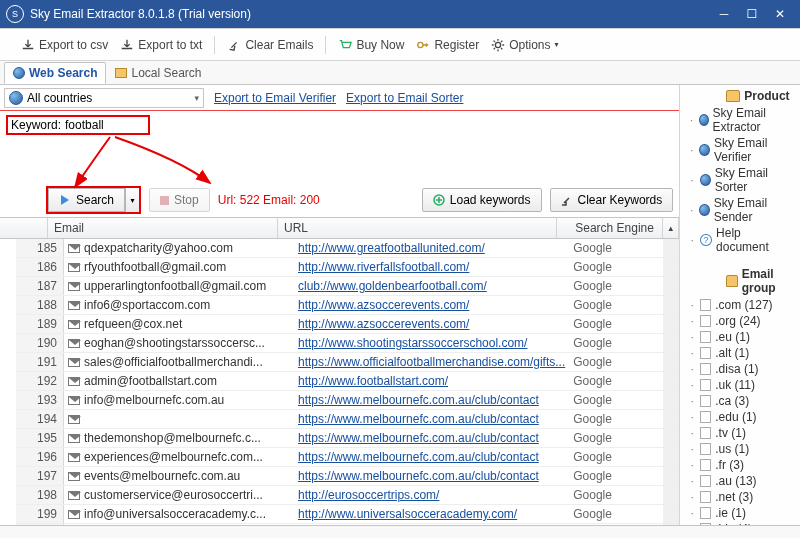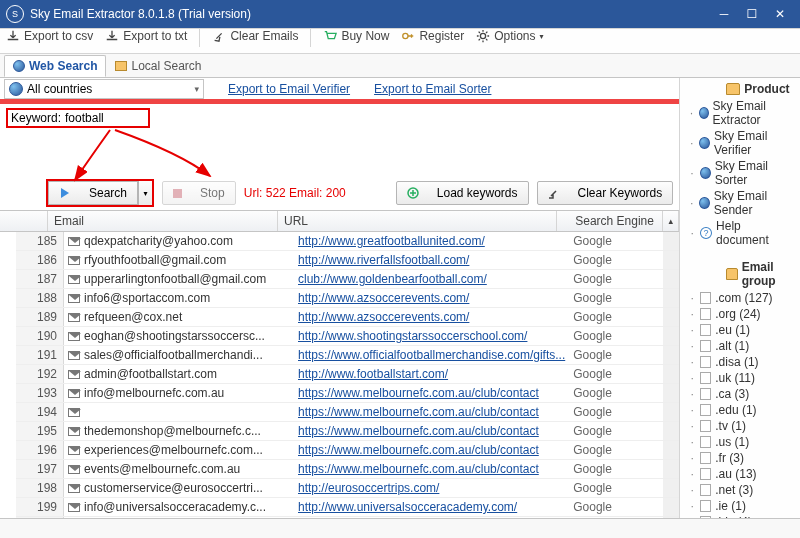--- a/index.html
+++ b/index.html
@@ -5,51 +5,51 @@
   * { box-sizing: border-box; margin: 0; padding: 0; font-family: "Segoe UI", Tahoma, sans-serif; }
   body { background: #f0f0f0; width: 800px; height: 538px; overflow: hidden; font-size: 12px; }
 
   
   .titlebar { height: 28px; background: #2b579a; color: #fff; display: flex; align-items: center; padding: 0 6px; }
   .titlebar .icon-app { width: 18px; height: 18px; border-radius: 50%; border: 1px solid #fff; display: inline-flex; align-items: center; justify-content: center; font-size: 9px; margin-right: 6px; }
   .titlebar .title { flex: 1; font-size: 12px; }
   .titlebar .winbtn { width: 28px; text-align: center; line-height: 28px; font-size: 12px; cursor: pointer; }
 
   
-  .toolbar { height: 26px; background: #fefefe; border-bottom: 1px solid #d5d5d5; display: flex; align-items: flex-start; padding: 0 6px; gap: 12px; border-top: 1px solid #d5d5d5; }
+  .toolbar { height: 33px; background: #fefefe; border-bottom: 1px solid #d5d5d5; display: flex; align-items: center; padding: 0 21px; gap: 12px; border-top: 1px solid #d5d5d5; }
   .tbtn { display: inline-flex; align-items: center; gap: 4px; cursor: pointer; color: #444; font-size: 12px; }
   .tbtn .ic { width: 14px; height: 14px; display: inline-block; }
   .sep { width: 1px; height: 18px; background: #d5d5d5; }
 
   
   .tabsbar { height: 24px; background: #f8f8f8; border-bottom: 1px solid #c5c5c5; display: flex; align-items: flex-end; padding: 0 4px; gap: 0;}
   .tab { padding: 3px 8px; display: inline-flex; align-items: center; gap: 4px; cursor: pointer; border: 1px solid transparent; font-size: 12px; color: #555;}
   .tab.active { background: #fff; border: 1px solid #c5c5c5; border-bottom: 1px solid #fff; border-radius: 2px 2px 0 0; color: #2156a5; font-weight: bold;}
 
   .mainwrap { display: flex; height: calc(538px - 28px - 26px - 24px - 20px); }
   .maincol { flex: 1; background: #fff; display: flex; flex-direction: column; border-right: 1px solid #d5d5d5; }
   .sidecol { width: 152px; background: #fefefe; padding: 2px 4px; overflow: hidden; }
 
   
-  .upperbar { height: 26px; display: flex; align-items: center; padding: 2px 4px; gap: 24px; border-bottom: 5px solid #ef4444; }
+  .upperbar { height: 26px; display: flex; align-items: center; padding: 2px 4px; gap: 10px; border-bottom: 1px solid #ef4444; }
   .combo { display: inline-flex; align-items: center; border: 1px solid #c5c5c5; padding: 2px 4px; gap: 4px; width: 200px; font-size: 12px; }
   .combo .globe { width: 14px; height: 14px; border-radius: 50%; border: 1px solid #2b579a; background: radial-gradient(circle at 30% 30%, #7ec0ee, #2b579a);}
   .linkblue { color: #1850a0; text-decoration: underline; cursor: pointer; }
 
   
   .kwrow { display: flex; align-items: flex-start; padding: 4px 6px; gap: 4px; }
   .redbox { border: 2px solid #e60000; }
 
   
   .arrows { position: relative; height: 44px; }
   .arrows svg { position: absolute; top: -4px; left: 60px; }
 
   
   .searchrow { display: flex; align-items: center; padding: 3px 6px; gap: 8px; }
-  .btn { display: inline-flex; align-items: center; gap: 18px; border: 1px solid #b5b5b5; background: linear-gradient(#fdfdfd,#ebebeb); padding: 4px 10px; cursor: pointer; font-size: 12px; border-radius: 2px; }
+  .btn { display: inline-flex; align-items: center; gap: 5px; border: 1px solid #b5b5b5; background: linear-gradient(#fdfdfd,#ebebeb); padding: 4px 10px; cursor: pointer; font-size: 12px; border-radius: 2px; }
   .btn .ic { width: 12px; height: 12px; }
   .btn-search-wrap { display: inline-flex; border: 2px solid #e60000;}
   .btn-search-wrap .btn { border-radius: 0; }
   .btn-search-wrap .drop { border-left: 1px solid #b5b5b5; width: 14px; display: inline-flex; align-items: center; justify-content: center; background: linear-gradient(#fdfdfd,#ebebeb); }
   .redtext { color: #e60000; font-size: 12px; }
 
   
   .gridwrap { flex: 1; border-top: 1px solid #c5c5c5; display: flex; flex-direction: column; overflow: hidden; }
   .gridhdr { display: flex; border-bottom: 1px solid #c5c5c5; background: linear-gradient(#fdfdfd,#eef0f3); }
   .gh { padding: 3px 6px; border-right: 1px solid #d5d5d5; font-size: 12px; color: #444; }

